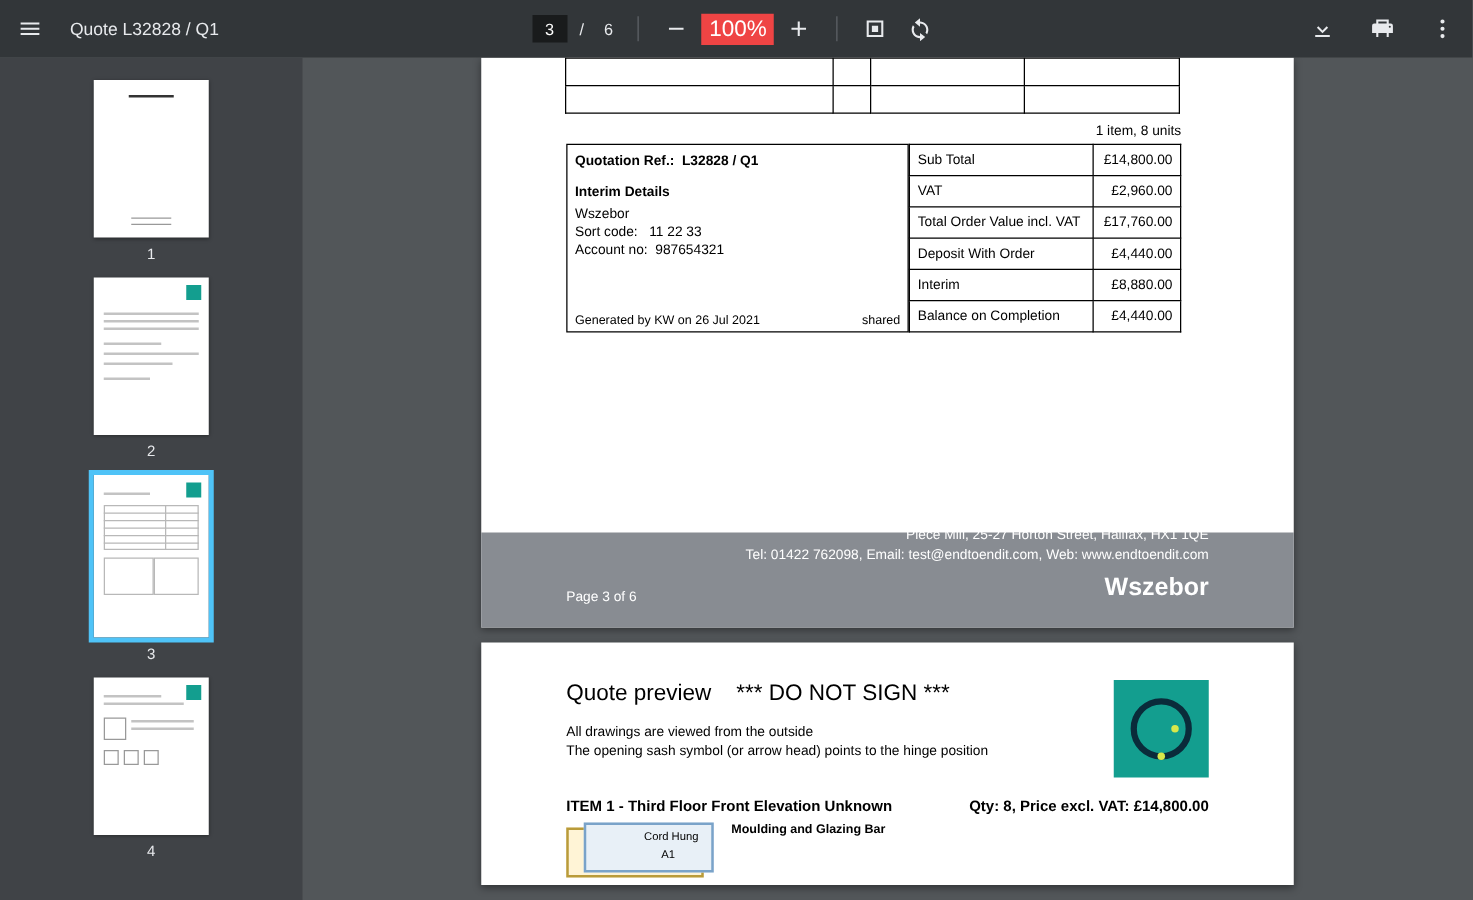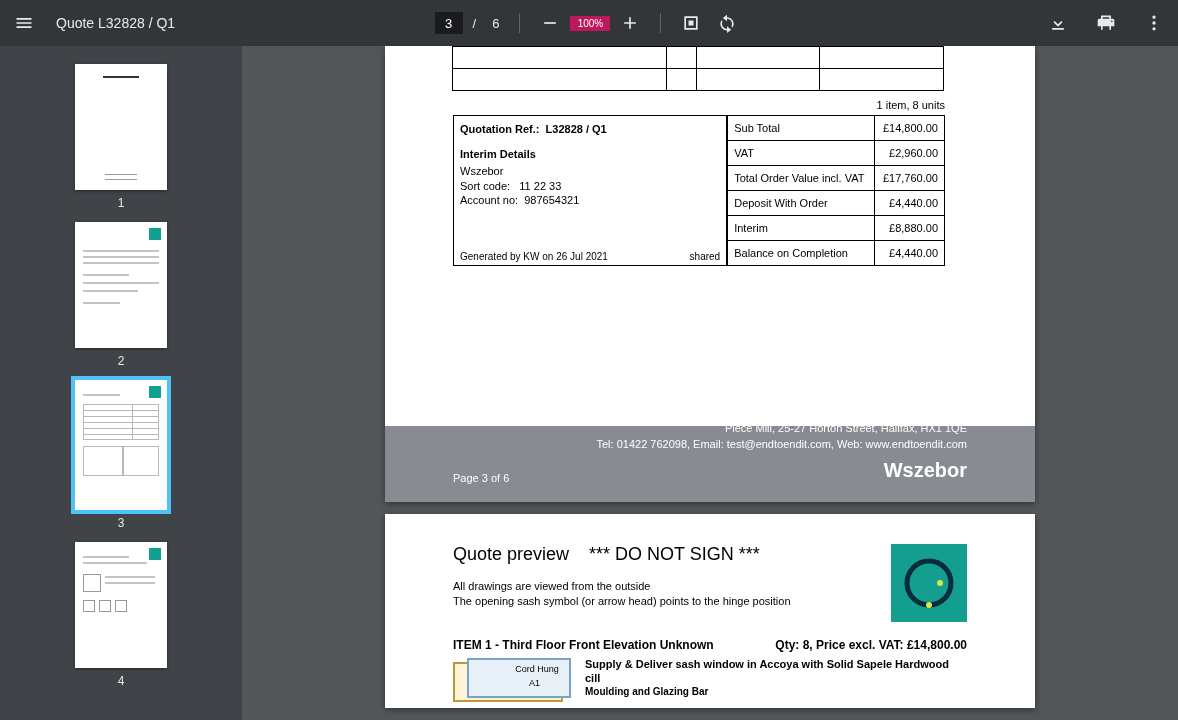--- a/index.html
+++ b/index.html
@@ -18,21 +18,21 @@
   .tb-btn { width: 32px; height: 32px; display: flex; align-items: center; justify-content: center; border-radius: 4px; cursor: pointer; }
   .tb-btn svg { width: 20px; height: 20px; fill: #e8eaed; }
   .title { font-size: 14px; color: #e8eaed; }
   .page-input {
     width: 28px; height: 22px; background: #191b1c; color: #fff; border: none;
     text-align: center; font-size: 13px;
   }
   .page-count { color: #e8eaed; margin: 0 6px; }
   .divider { width: 1px; height: 20px; background: #5f6368; margin: 0 10px; }
   .zoom-box {
-    background: #be185d; color: #fff; padding: 2px 6px; font-size: 10px;
+    background: #ef4444; color: #fff; padding: 2px 6px; font-size: 18px;
     min-width: 40px; text-align: center;
   }
 
   
   .main { flex: 1 1 auto; display: flex; overflow: hidden; }
 
   
   .sidebar {
     width: 242px; background: #404347; display: flex; flex-direction: column;
     overflow-y: scroll; padding: 18px 0; gap: 12px;
@@ -350,21 +350,20 @@
         </div>
 
         <div class="item-row">
           <div class="window-draw">
             <div class="win-outer"></div>
             <div class="win-inner"></div>
             <div class="win-label">Cord Hung</div>
             <div class="win-a1">A1</div>
           </div>
           <div class="item-desc">
-            <div class="strong">Supply &amp; Deliver  sash window in Accoya with Solid Sapele Hardwood cill</div>
             <div class="sub">Moulding and Glazing Bar</div>
 
           </div>
         </div>
       </div>
     </div>
 
   </div>
 </div>
 

